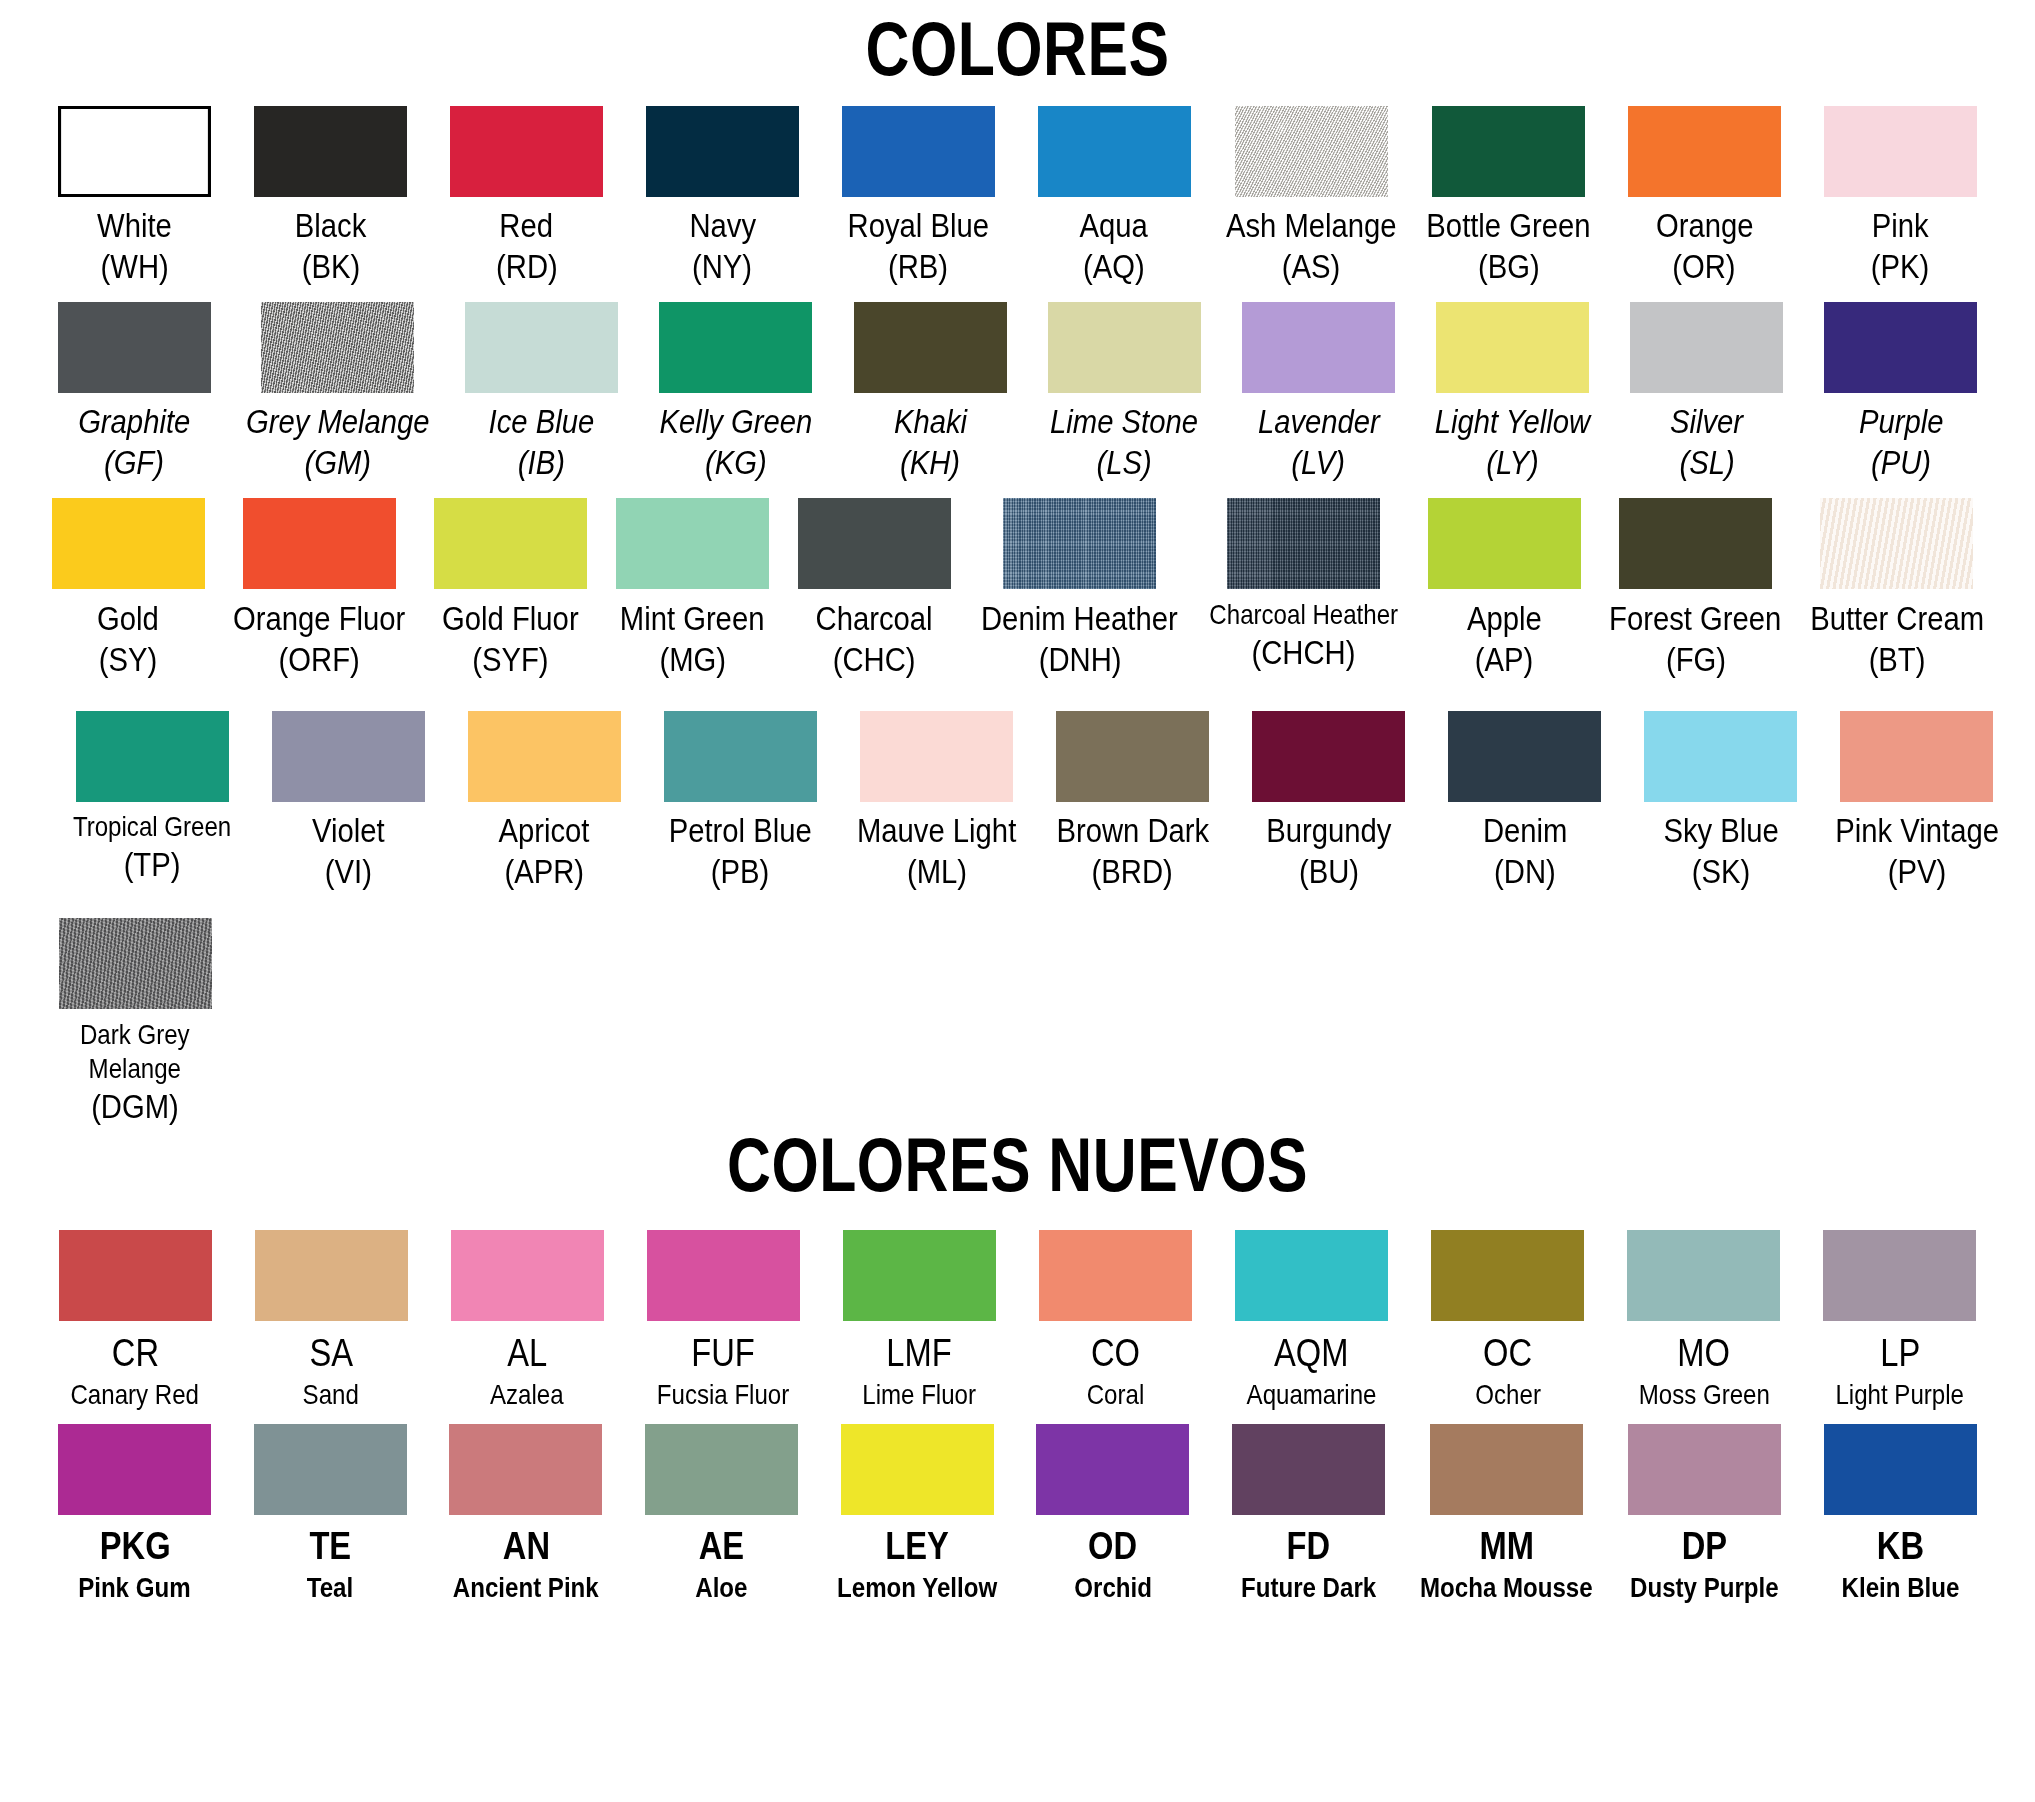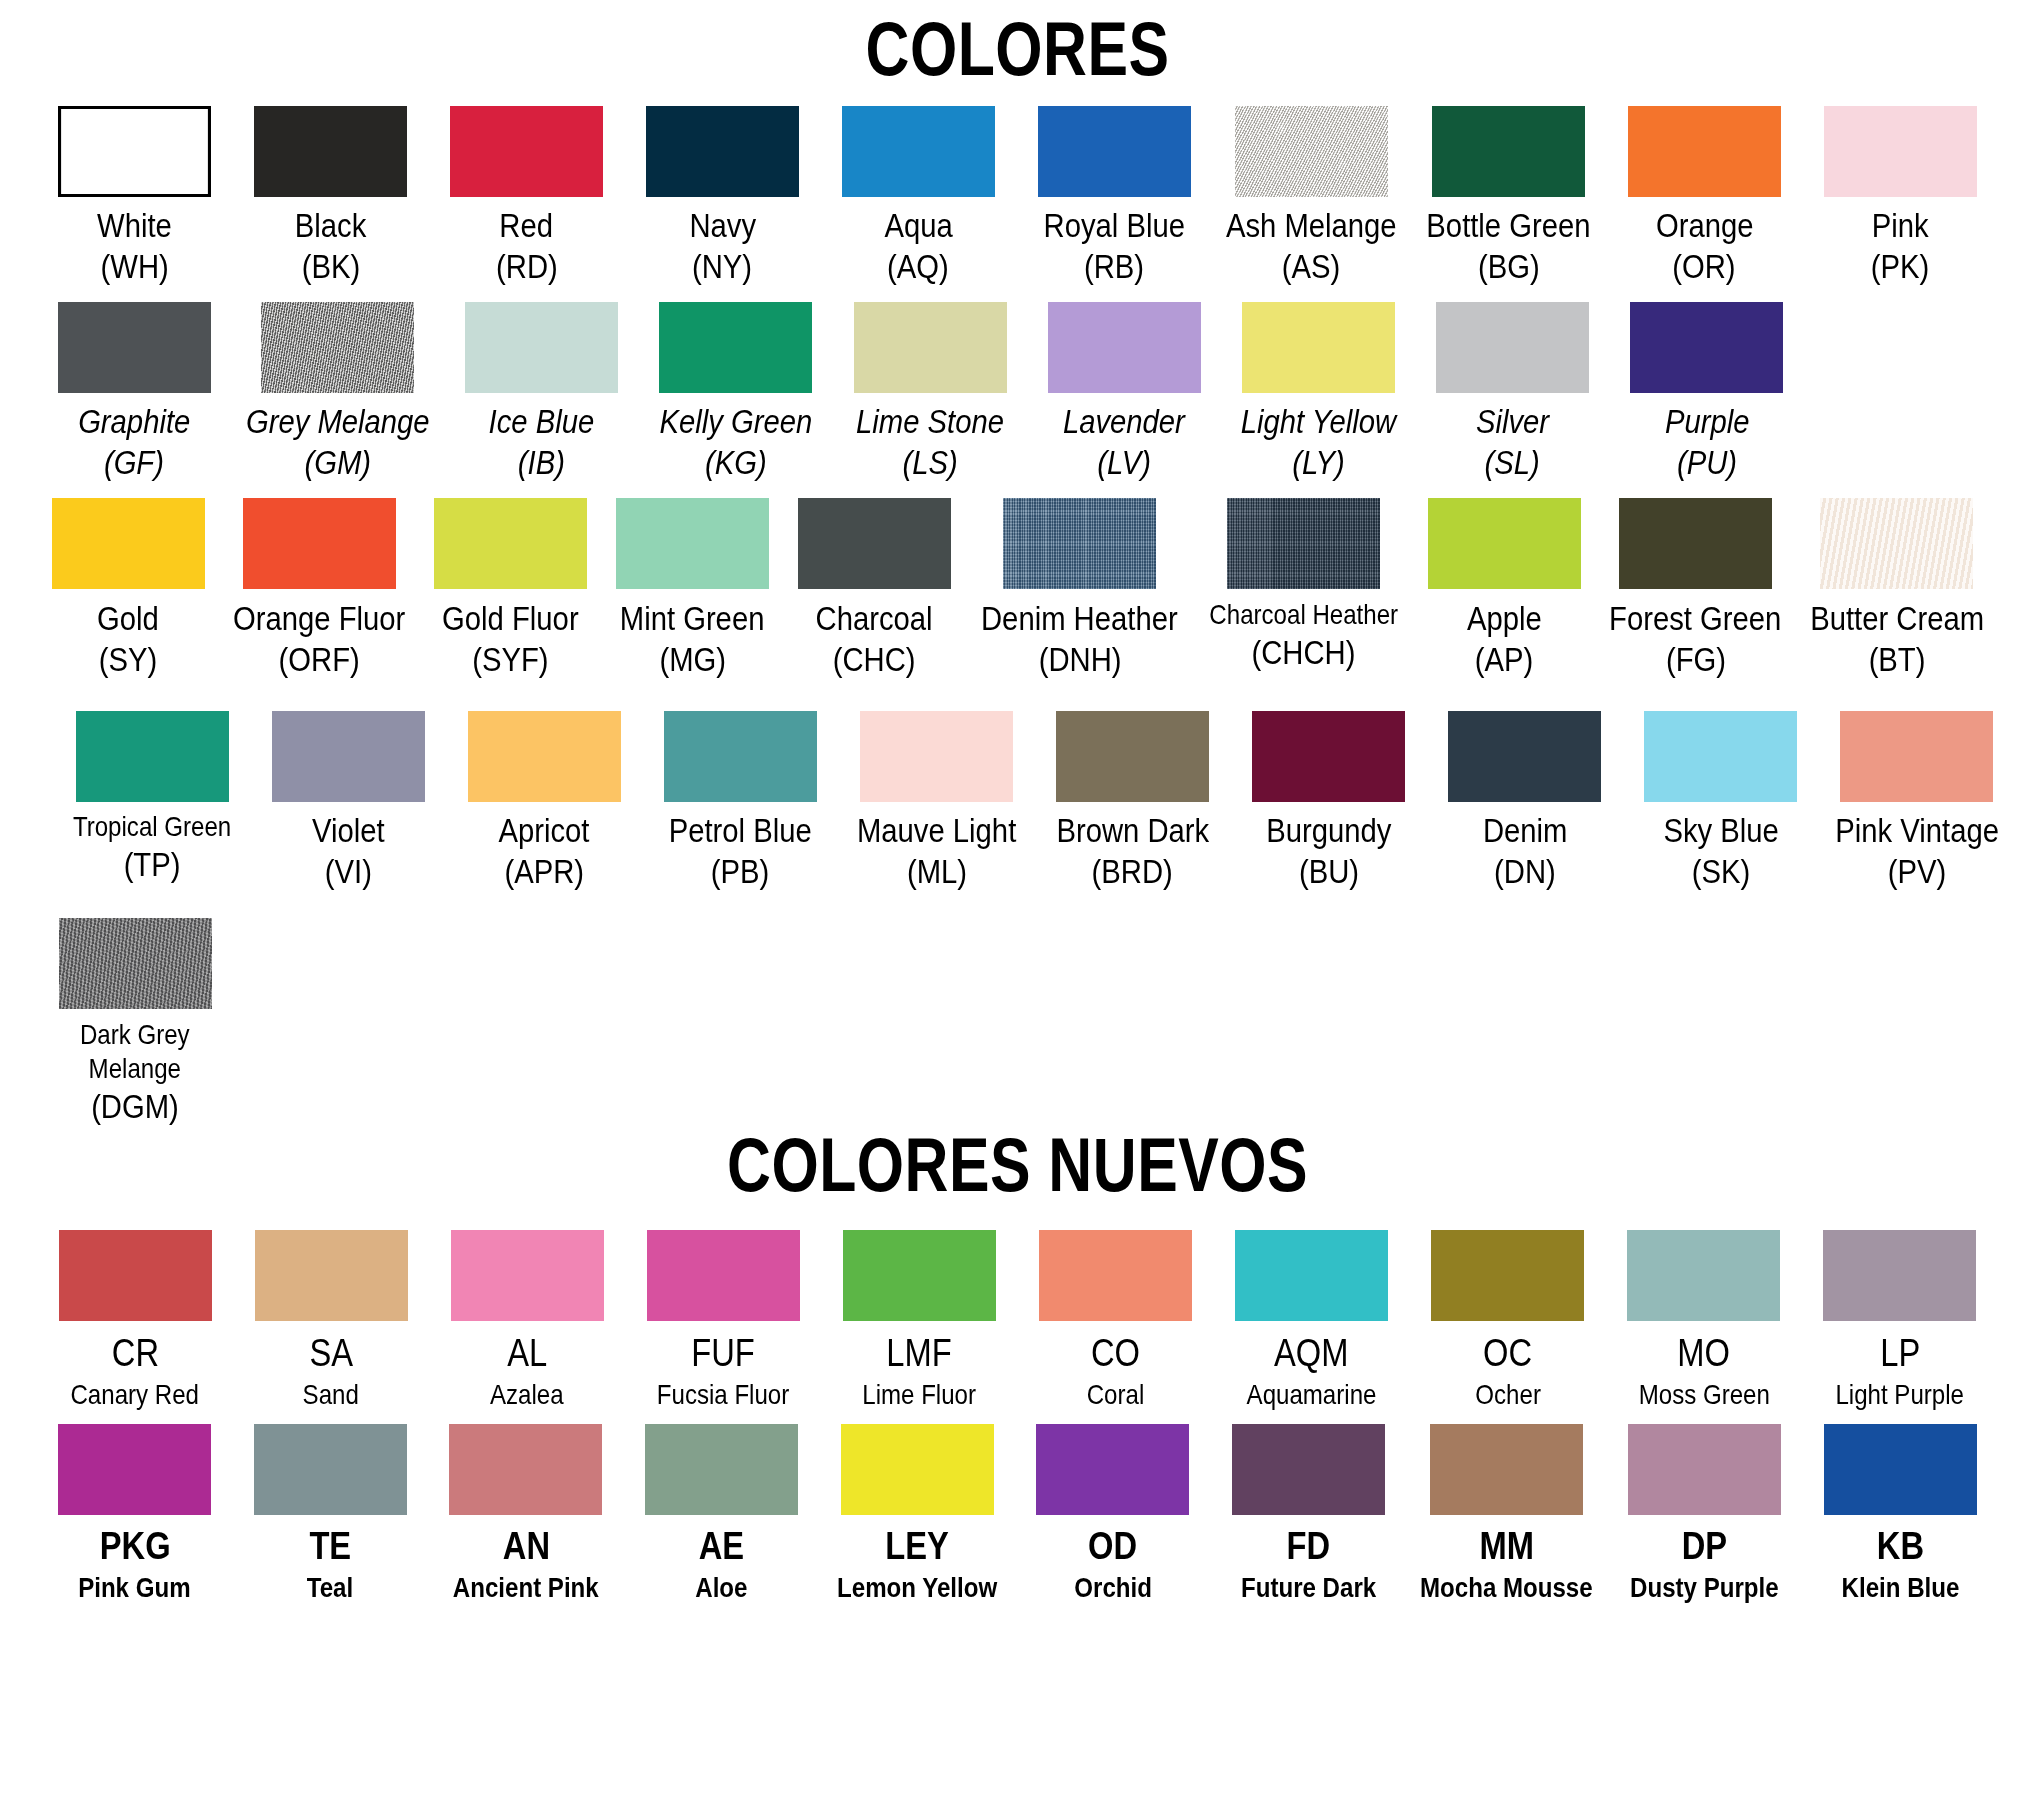--- a/index.html
+++ b/index.html
@@ -158,30 +158,30 @@
         <div class="swatch" style="background-color: rgb(216, 32, 62);"></div>
         <div class="label-name">Red</div>
         <div class="label-code">(RD)</div>
       </div>
       <div class="cell">
         <div class="swatch" style="background-color: rgb(3, 44, 66);"></div>
         <div class="label-name">Navy</div>
         <div class="label-code">(NY)</div>
       </div>
       <div class="cell">
+        <div class="swatch" style="background-color: rgb(27, 98, 181);"></div>
+        <div class="label-name">Royal Blue</div>
+        <div class="label-code">(RB)</div>
+      </div>
+      <div class="cell">
         <div class="swatch" style="background-color: rgb(24, 134, 199);"></div>
         <div class="label-name">Aqua</div>
         <div class="label-code">(AQ)</div>
       </div>
       <div class="cell">
-        <div class="swatch" style="background-color: rgb(27, 98, 181);"></div>
-        <div class="label-name">Royal Blue</div>
-        <div class="label-code">(RB)</div>
-      </div>
-      <div class="cell">
         <div class="swatch tex-ash" style="background-color: rgb(214, 212, 207);"></div>
         <div class="label-name">Ash Melange</div>
         <div class="label-code">(AS)</div>
       </div>
       <div class="cell">
         <div class="swatch" style="background-color: rgb(17, 89, 58);"></div>
         <div class="label-name">Bottle Green</div>
         <div class="label-code">(BG)</div>
       </div>
       <div class="cell">
@@ -210,20 +210,25 @@
         <div class="swatch" style="background-color: rgb(198, 220, 214);"></div>
         <div class="label-name">Ice Blue</div>
         <div class="label-code">(IB)</div>
       </div>
       <div class="cell">
         <div class="swatch" style="background-color: rgb(15, 149, 102);"></div>
         <div class="label-name">Kelly Green</div>
         <div class="label-code">(KG)</div>
       </div>
       <div class="cell">
+        <div class="swatch" style="background-color: rgb(74, 70, 43);"></div>
+        <div class="label-name">Khaki</div>
+        <div class="label-code">(KH)</div>
+      </div>
+      <div class="cell">
         <div class="swatch" style="background-color: rgb(217, 216, 166);"></div>
         <div class="label-name">Lime Stone</div>
         <div class="label-code">(LS)</div>
       </div>
       <div class="cell">
         <div class="swatch" style="background-color: rgb(180, 155, 214);"></div>
         <div class="label-name">Lavender</div>
         <div class="label-code">(LV)</div>
       </div>
       <div class="cell">

